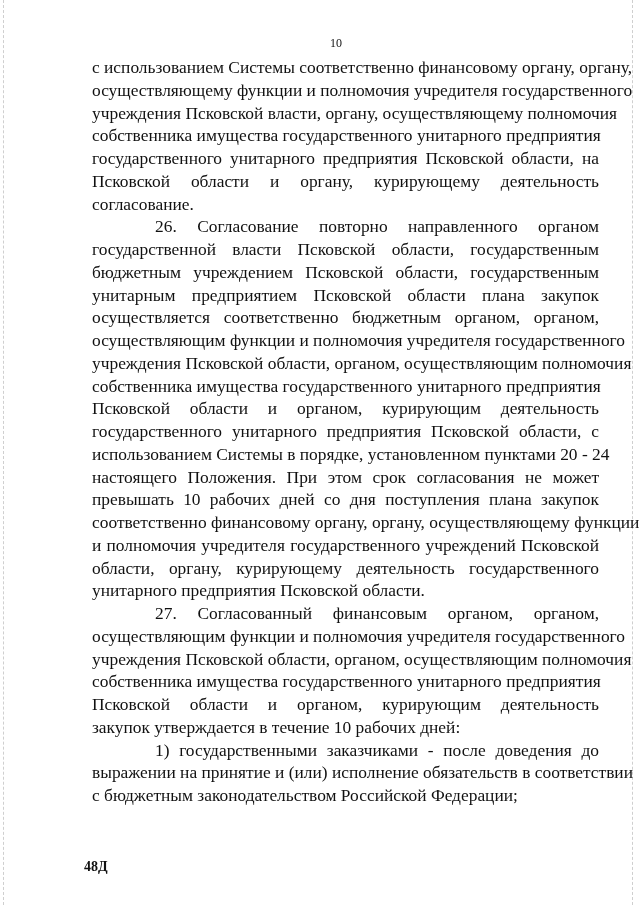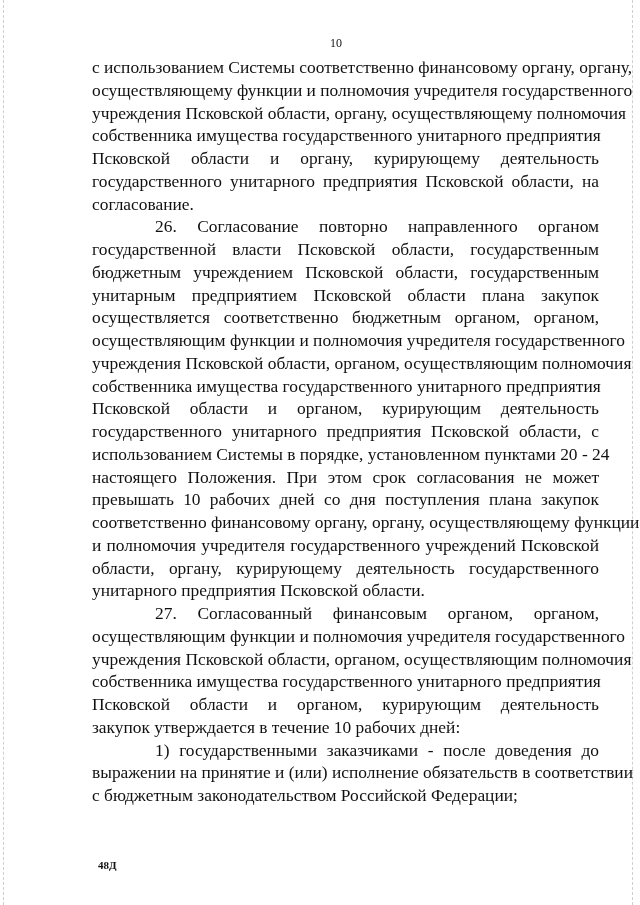--- a/index.html
+++ b/index.html
@@ -17,42 +17,42 @@
     position: absolute; left: 92px; top: 56px; width: 507px;
     font-family: "Liberation Serif", serif; font-size: 17.4px; line-height: 22.75px; color: #111;
   }
   .line {
     display: block; white-space: nowrap; height: 22.75px;
     text-align: justify; text-align-last: justify;
   }
   .line.last { text-align-last: left; }
   .line.indent { padding-left: 63px; }
   .footer-code {
-    position: absolute; left: 98px; top: 859px;
-    font-family: "Liberation Serif", serif; font-size: 11px; font-weight: bold; color: #111;
+    position: absolute; left: 84px; top: 859px;
+    font-family: "Liberation Serif", serif; font-size: 14px; font-weight: bold; color: #111;
   }
 </style>
 </head>
 <body>
 
 <div class="page">
   <div class="edge-left"></div>
   <div class="edge-right"></div>
 
   <div class="page-number">10</div>
 
   <div class="body-text">
 
     <div>
       <span class="line">с использованием Системы соответственно финансовому органу, органу,</span>
       <span class="line">осуществляющему функции и полномочия учредителя государственного</span>
-      <span class="line">учреждения Псковской области, органу, осуществляющему полномочия</span>
+      <span class="line">учреждения Псковской власти, органу, осуществляющему полномочия</span>
       <span class="line">собственника имущества государственного унитарного предприятия</span>
+      <span class="line">государственного унитарного предприятия Псковской области, на</span>
       <span class="line">Псковской области и органу, курирующему деятельность</span>
-      <span class="line">государственного унитарного предприятия Псковской области, на</span>
       <span class="line last">согласование.</span>
     </div>
 
     <div>
       <span class="line indent">26. Согласование повторно направленного органом</span>
       <span class="line">государственной власти Псковской области, государственным</span>
       <span class="line">бюджетным учреждением Псковской области, государственным</span>
       <span class="line">унитарным предприятием Псковской области плана закупок</span>
       <span class="line">осуществляется соответственно бюджетным органом, органом,</span>
       <span class="line">осуществляющим функции и полномочия учредителя государственного</span>

